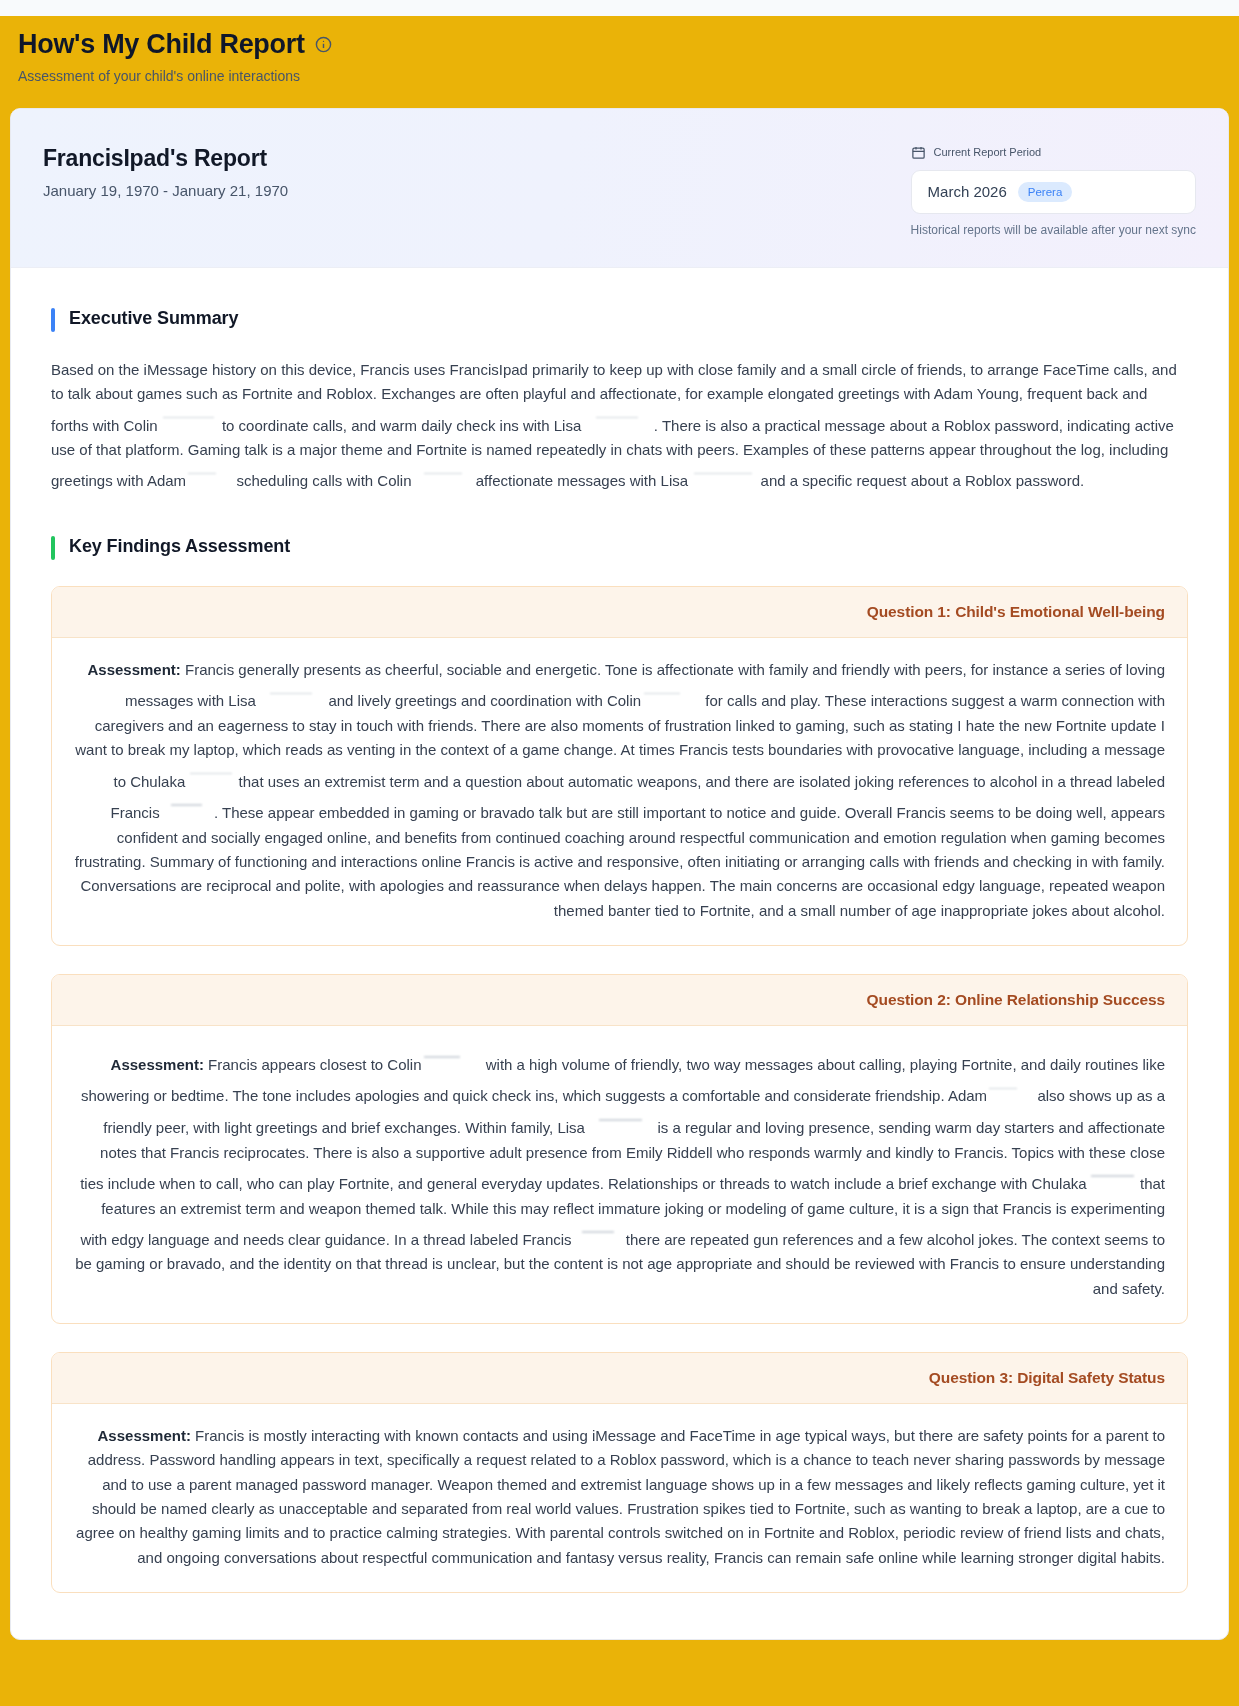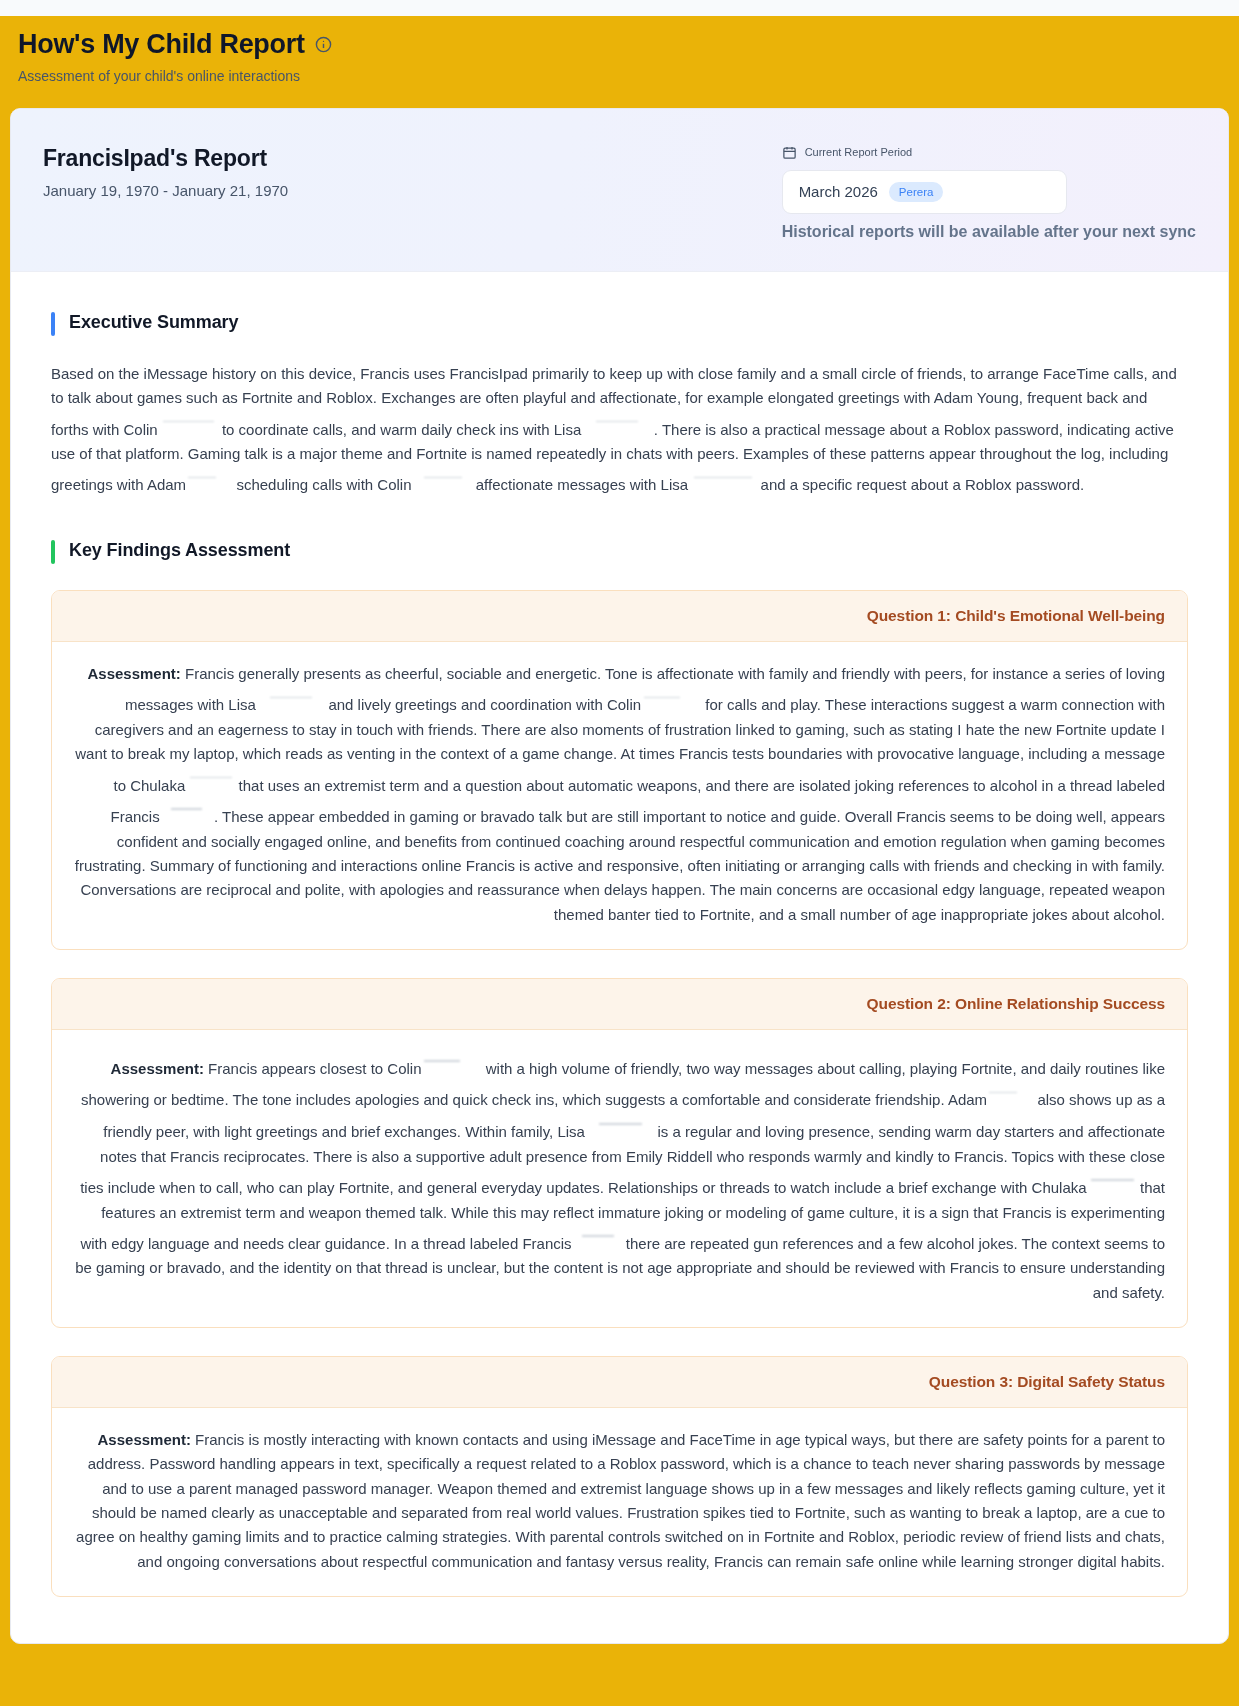--- a/index.html
+++ b/index.html
@@ -115,23 +115,22 @@
     font-size: 11.5px;
     color: #3b82f6;
     background: #dbeafe;
     border-radius: 20px;
     padding: 3px 10px;
     line-height: 1.25;
     white-space: nowrap;
   }
   .period-note {
     margin-top: 9px;
-    font-size: 16px;
+    font-size: 12px;
     color: #64748b;
-    font-weight: bold;
   }
 
   
   .card-body { padding: 26px 32px 46px 32px; }
 
   .section-head {
     display: flex;
     gap: 14px;
     margin: 14px 0 26px 8px;
   }

